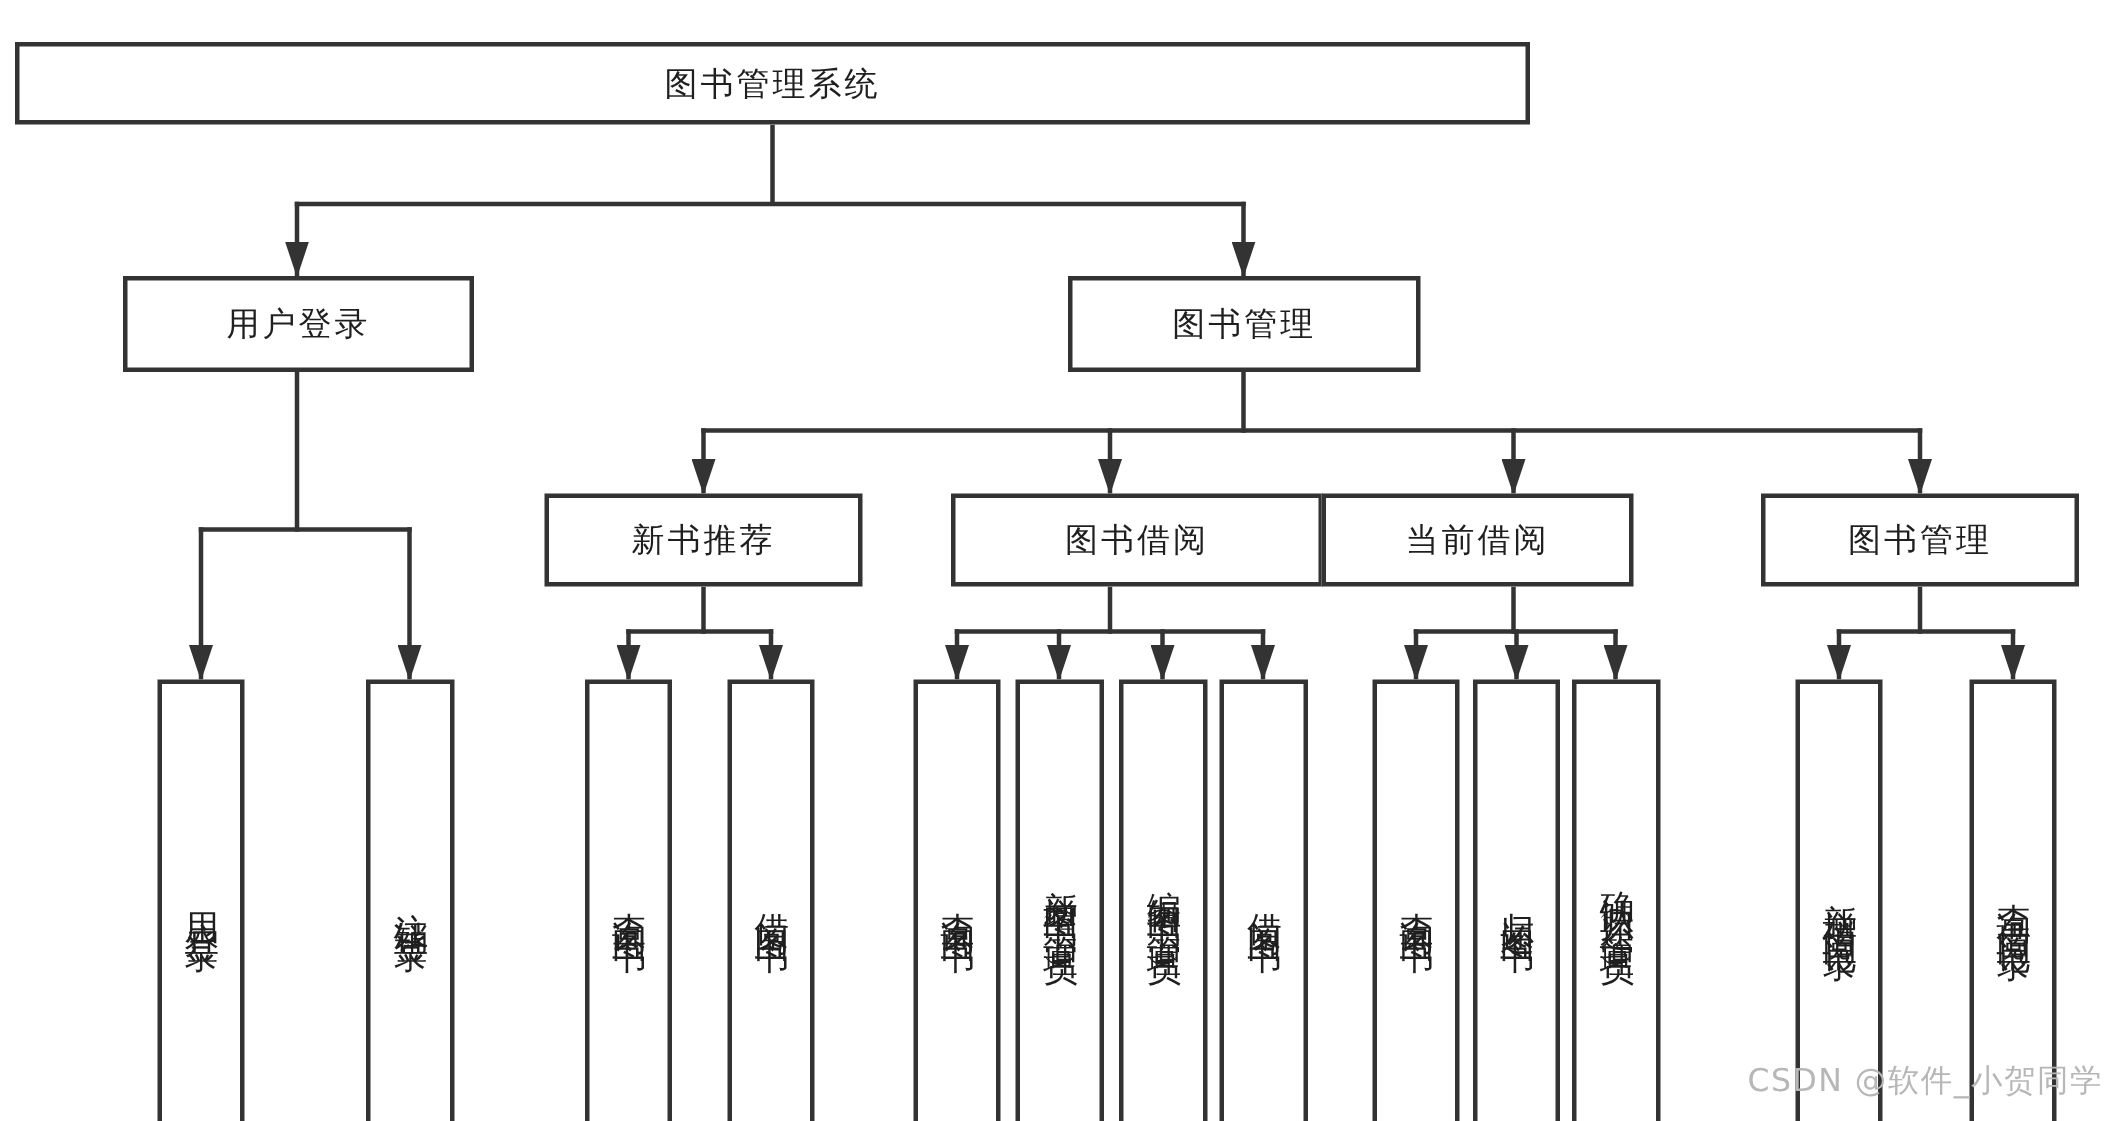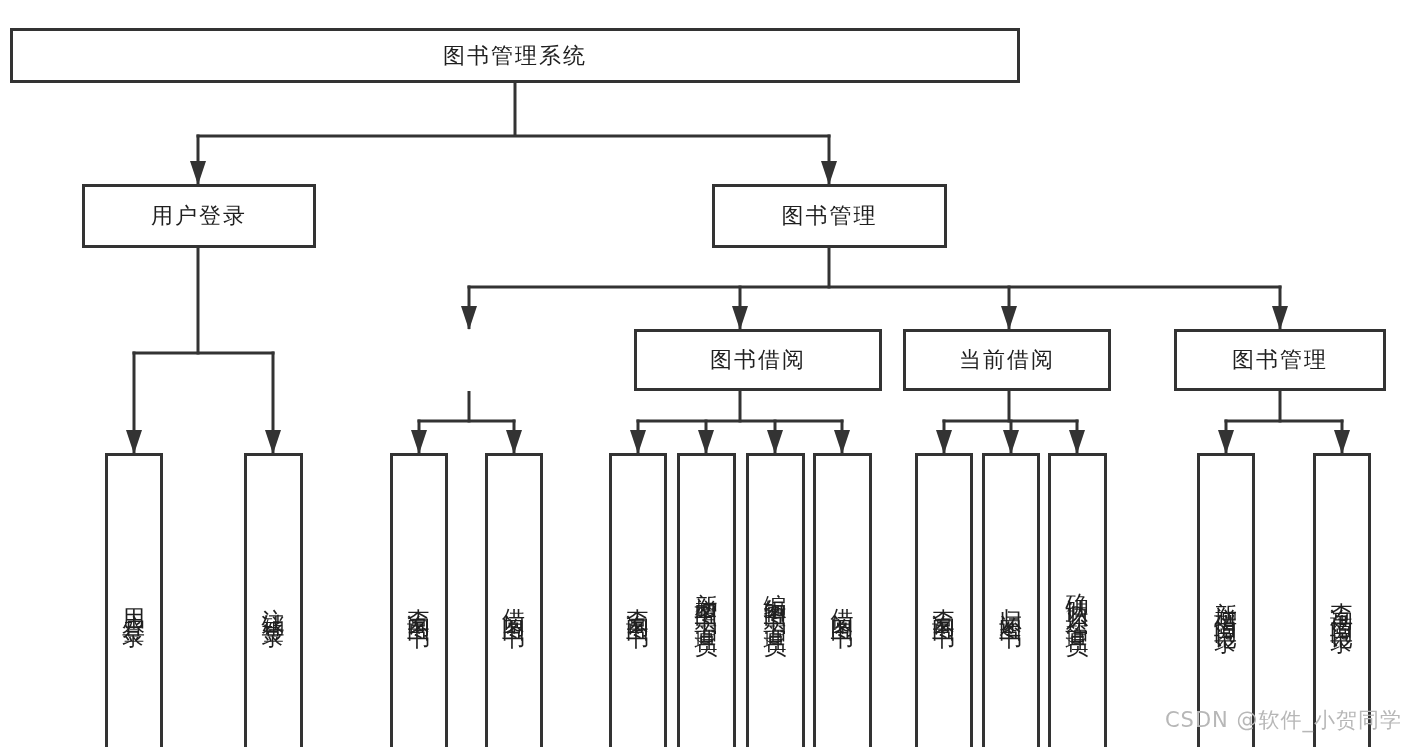--- a/index.html
+++ b/index.html
@@ -106,24 +106,27 @@
     <span>图书管理系统</span>
   </div>
 
   <div class="node node-h" style="left:82px; top:168px; width:234px; height:64px;">
     <span>用户登录</span>
   </div>
   <div class="node node-h" style="left:712px; top:168px; width:235px; height:64px;">
     <span>图书管理</span>
   </div>
 
+  <div class="node node-h" style="left:363px; top:313px; width:212px; height:62px;">
+    <span>新书推荐</span>
+  </div>
   <div class="node node-h" style="left:634px; top:313px; width:248px; height:62px;">
     <span>图书借阅</span>
   </div>
-  <div class="node node-h" style="left:903px; top:313px; width:208px; height:62px;font-family:Liberation Mono, monospace;">
+  <div class="node node-h" style="left:881px; top:313px; width:208px; height:62px;font-family:Liberation Mono, monospace;">
     <span>当前借阅</span>
   </div>
   <div class="node node-h" style="left:1174px; top:313px; width:212px; height:62px;">
     <span>图书管理</span>
   </div>
 
   <div class="node node-v" style="left:105px; top:437px; width:58px; height:298px;">
     <span>用户登录</span>
   </div>
   <div class="node node-v" style="left:244px; top:437px; width:59px; height:298px;">

